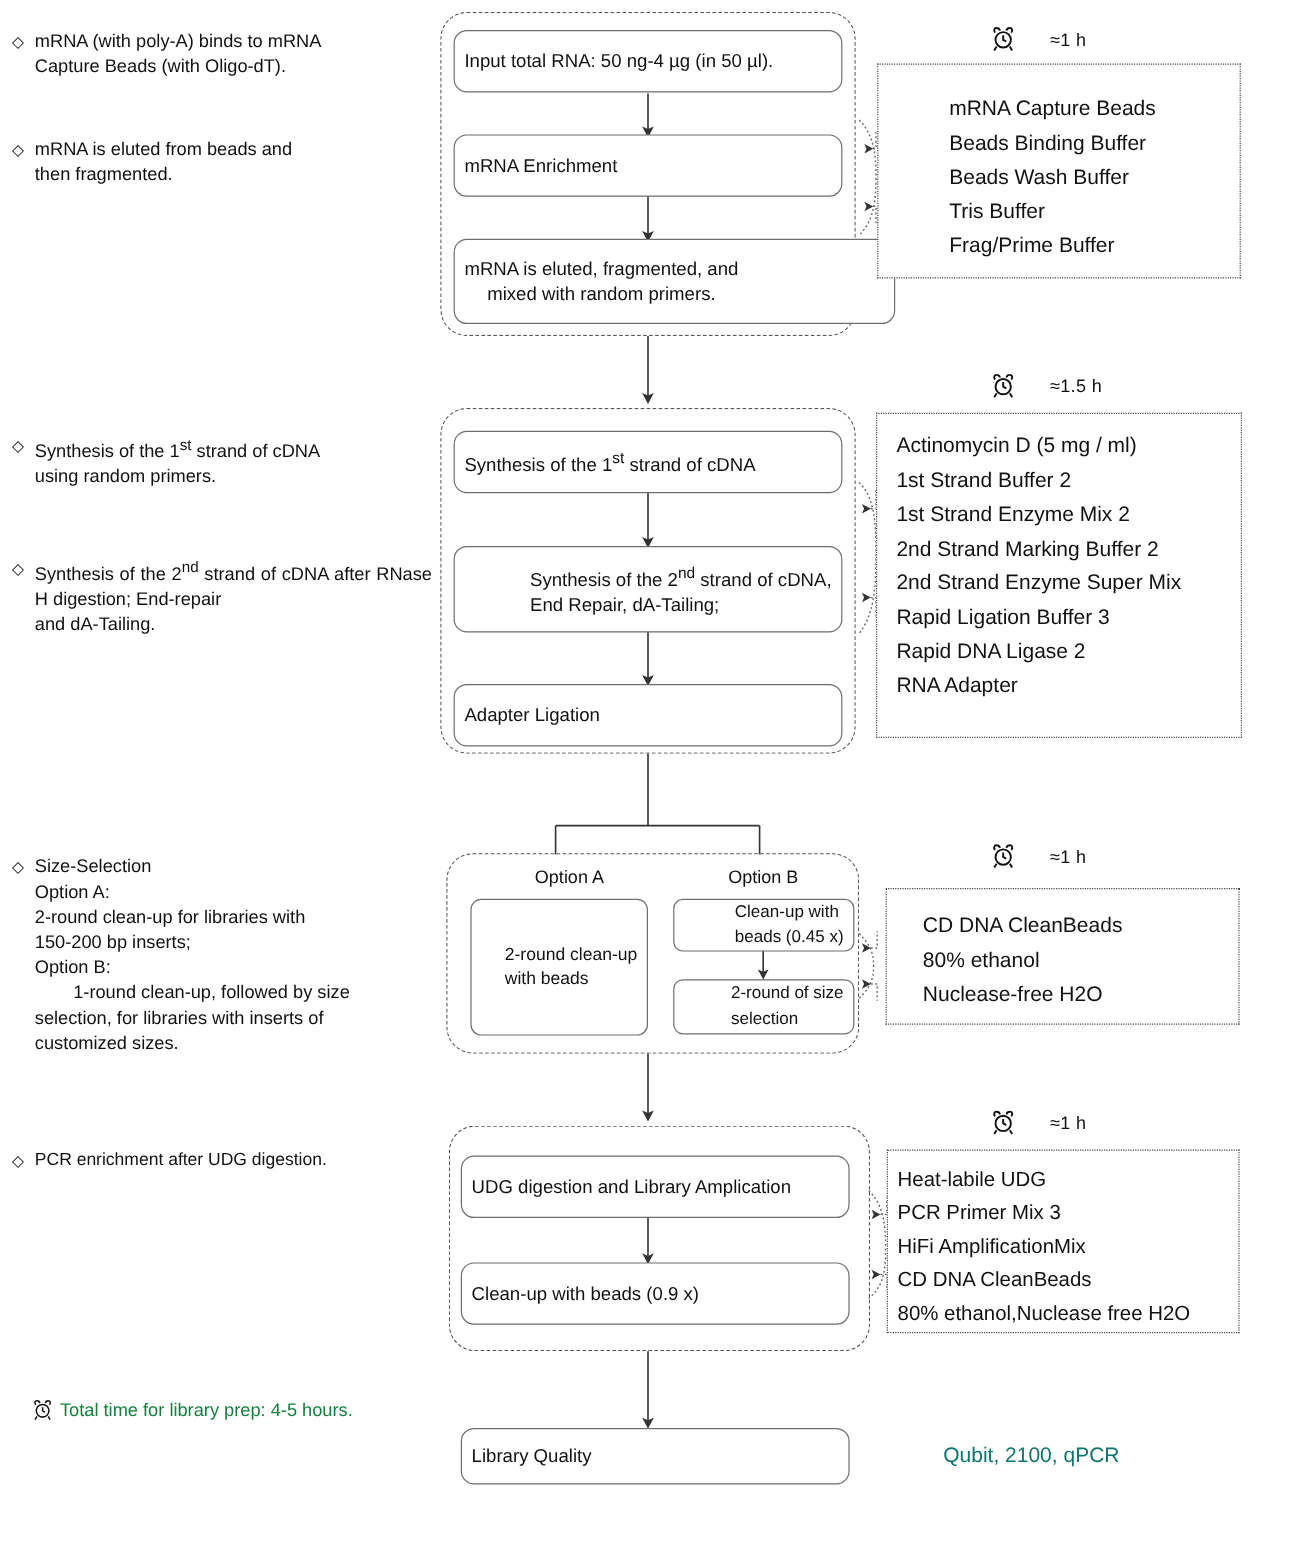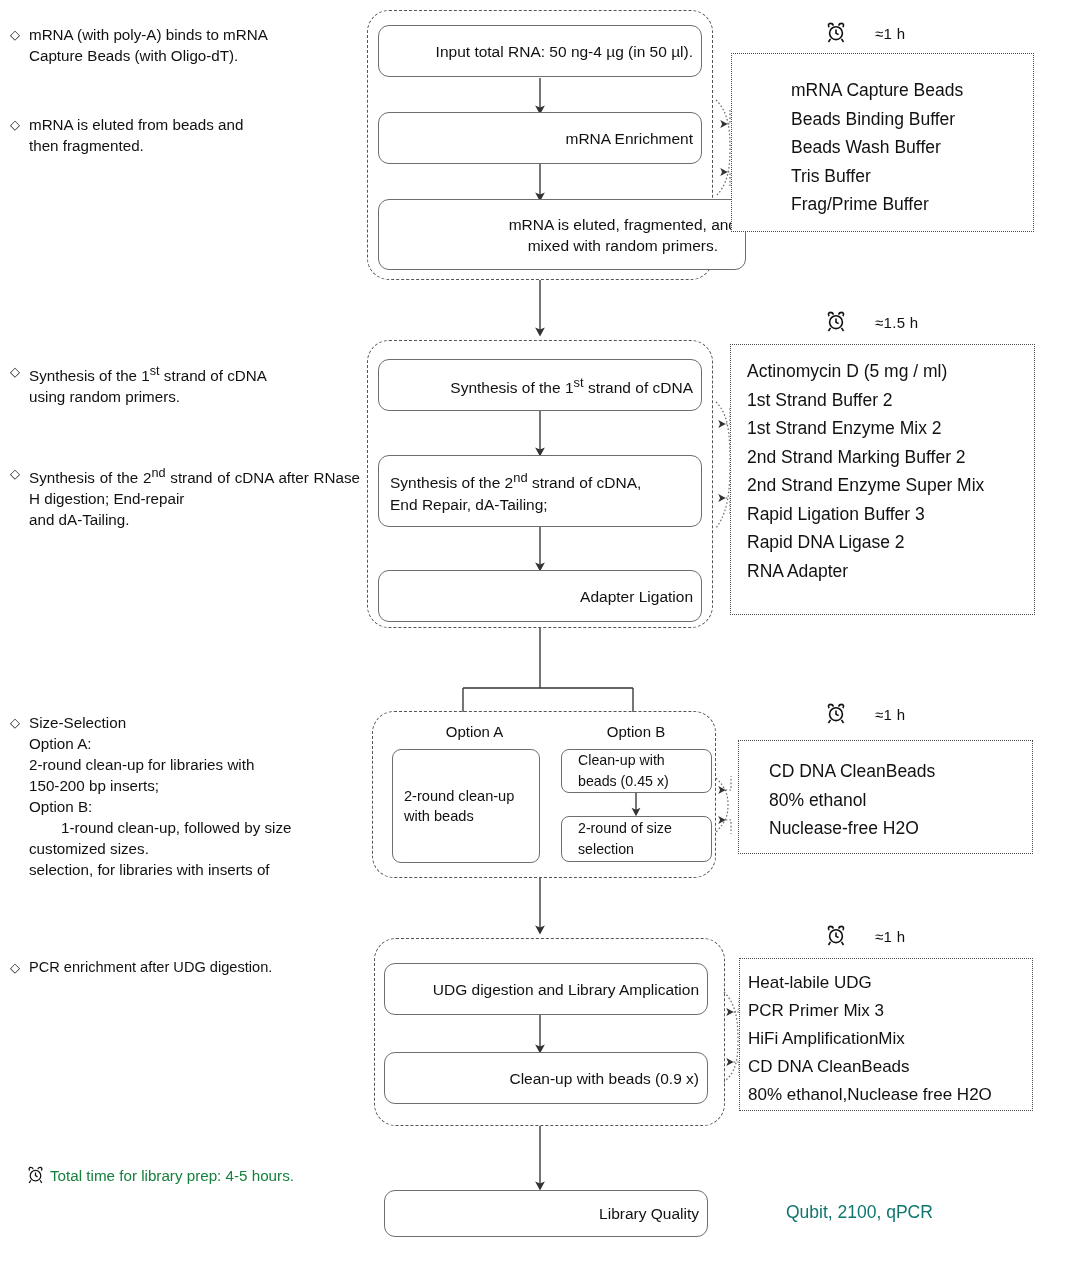--- a/index.html
+++ b/index.html
@@ -13,25 +13,25 @@
   
   .note{font-size:15.2px;line-height:21px;color:#111;}
   .note .dia{position:absolute;left:0;top:0;font-size:13px;line-height:21px;}
   .note .body{display:block;margin-left:19px;}
   .note.just .body{text-align:justify;text-justify:inter-word;}
   .note.just .body .lastline{display:block;text-align:left;}
 
   
   .pbox{
     border:1.4px solid #6e6e6e;border-radius:11px;background:#fff;
-    display:flex;align-items:center;justify-content:flex-end;
+    display:flex;align-items:center;justify-content:flex-start;
     text-align:center;font-size:15.5px;line-height:21px;color:#111;
     padding:2px 8px;
   }
-  .pbox.left{justify-content:flex-start;text-align:left;padding-left:11px;}
+  .pbox.left{justify-content:flex-end;text-align:left;padding-left:11px;}
   .pbox.small{font-size:14.6px;line-height:20px;border-radius:9px;}
   .pbox.tiny{font-size:14.2px;line-height:21px;border-radius:8px;border-width:1.3px;padding-left:16px;}
 
   
   .group{
     border:1.5px dashed #555;border-radius:22px;background:transparent;
   }
 
   
   .rbox{
@@ -147,22 +147,22 @@
 
 <div class="abs note" style="left:10px;top:712px;width:352px;">
   <span class="dia">◇</span>
   <span class="body">
     <span style="display:block;">Size-Selection</span>
     <span style="display:block;">Option A:</span>
     <span class="just" style="display:block;text-align:justify;">2-round clean-up for libraries with</span>
     <span style="display:block;">150-200 bp inserts;</span>
     <span style="display:block;">Option B:</span>
     <span style="display:block;text-align:justify;margin-left:32px;">1-round clean-up, followed by size</span>
+    <span style="display:block;text-align:justify;">selection, for libraries with inserts of</span>
     <span style="display:block;">customized sizes.</span>
-    <span style="display:block;text-align:justify;">selection, for libraries with inserts of</span>
   </span>
 </div>
 
 <div class="abs note" style="left:10px;top:957px;width:350px;font-size:14.6px;">
   <span class="dia">◇</span>
   <span class="body">PCR enrichment after UDG digestion.</span>
 </div>
 
 <div class="abs totalline" style="left:27px;top:1166px;">
   <svg width="17" height="19" viewBox="0 0 20 22">

